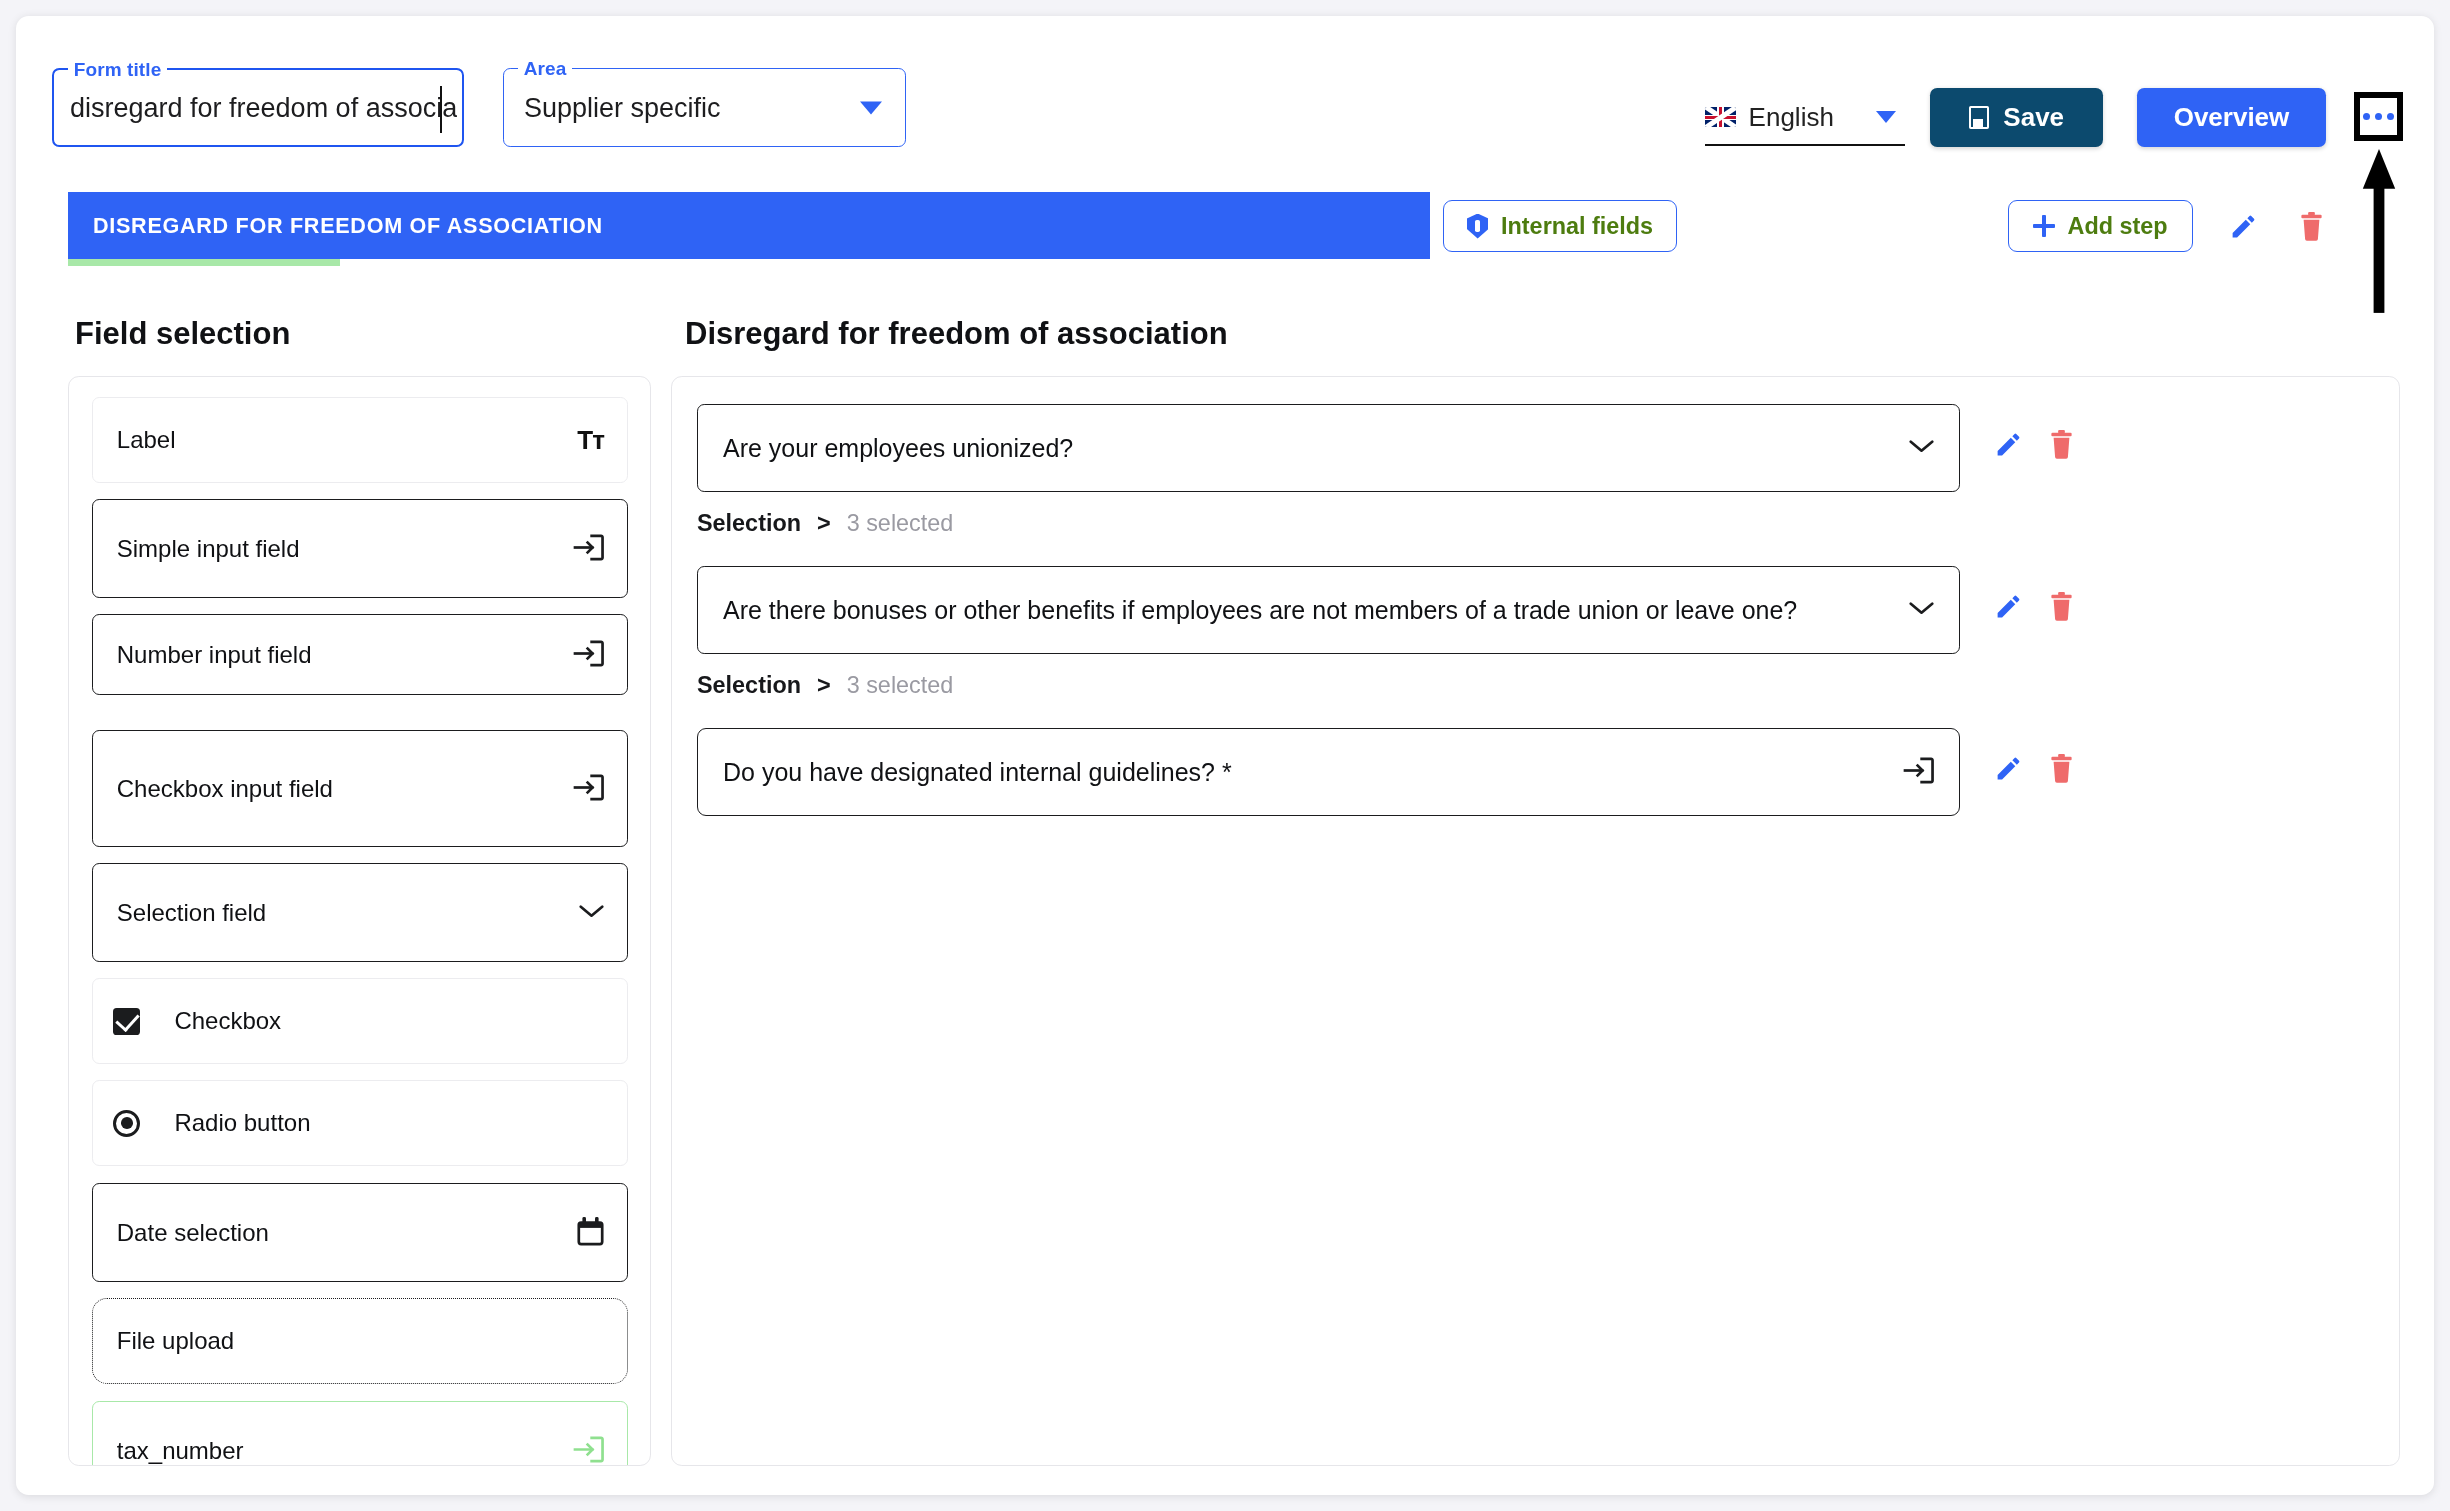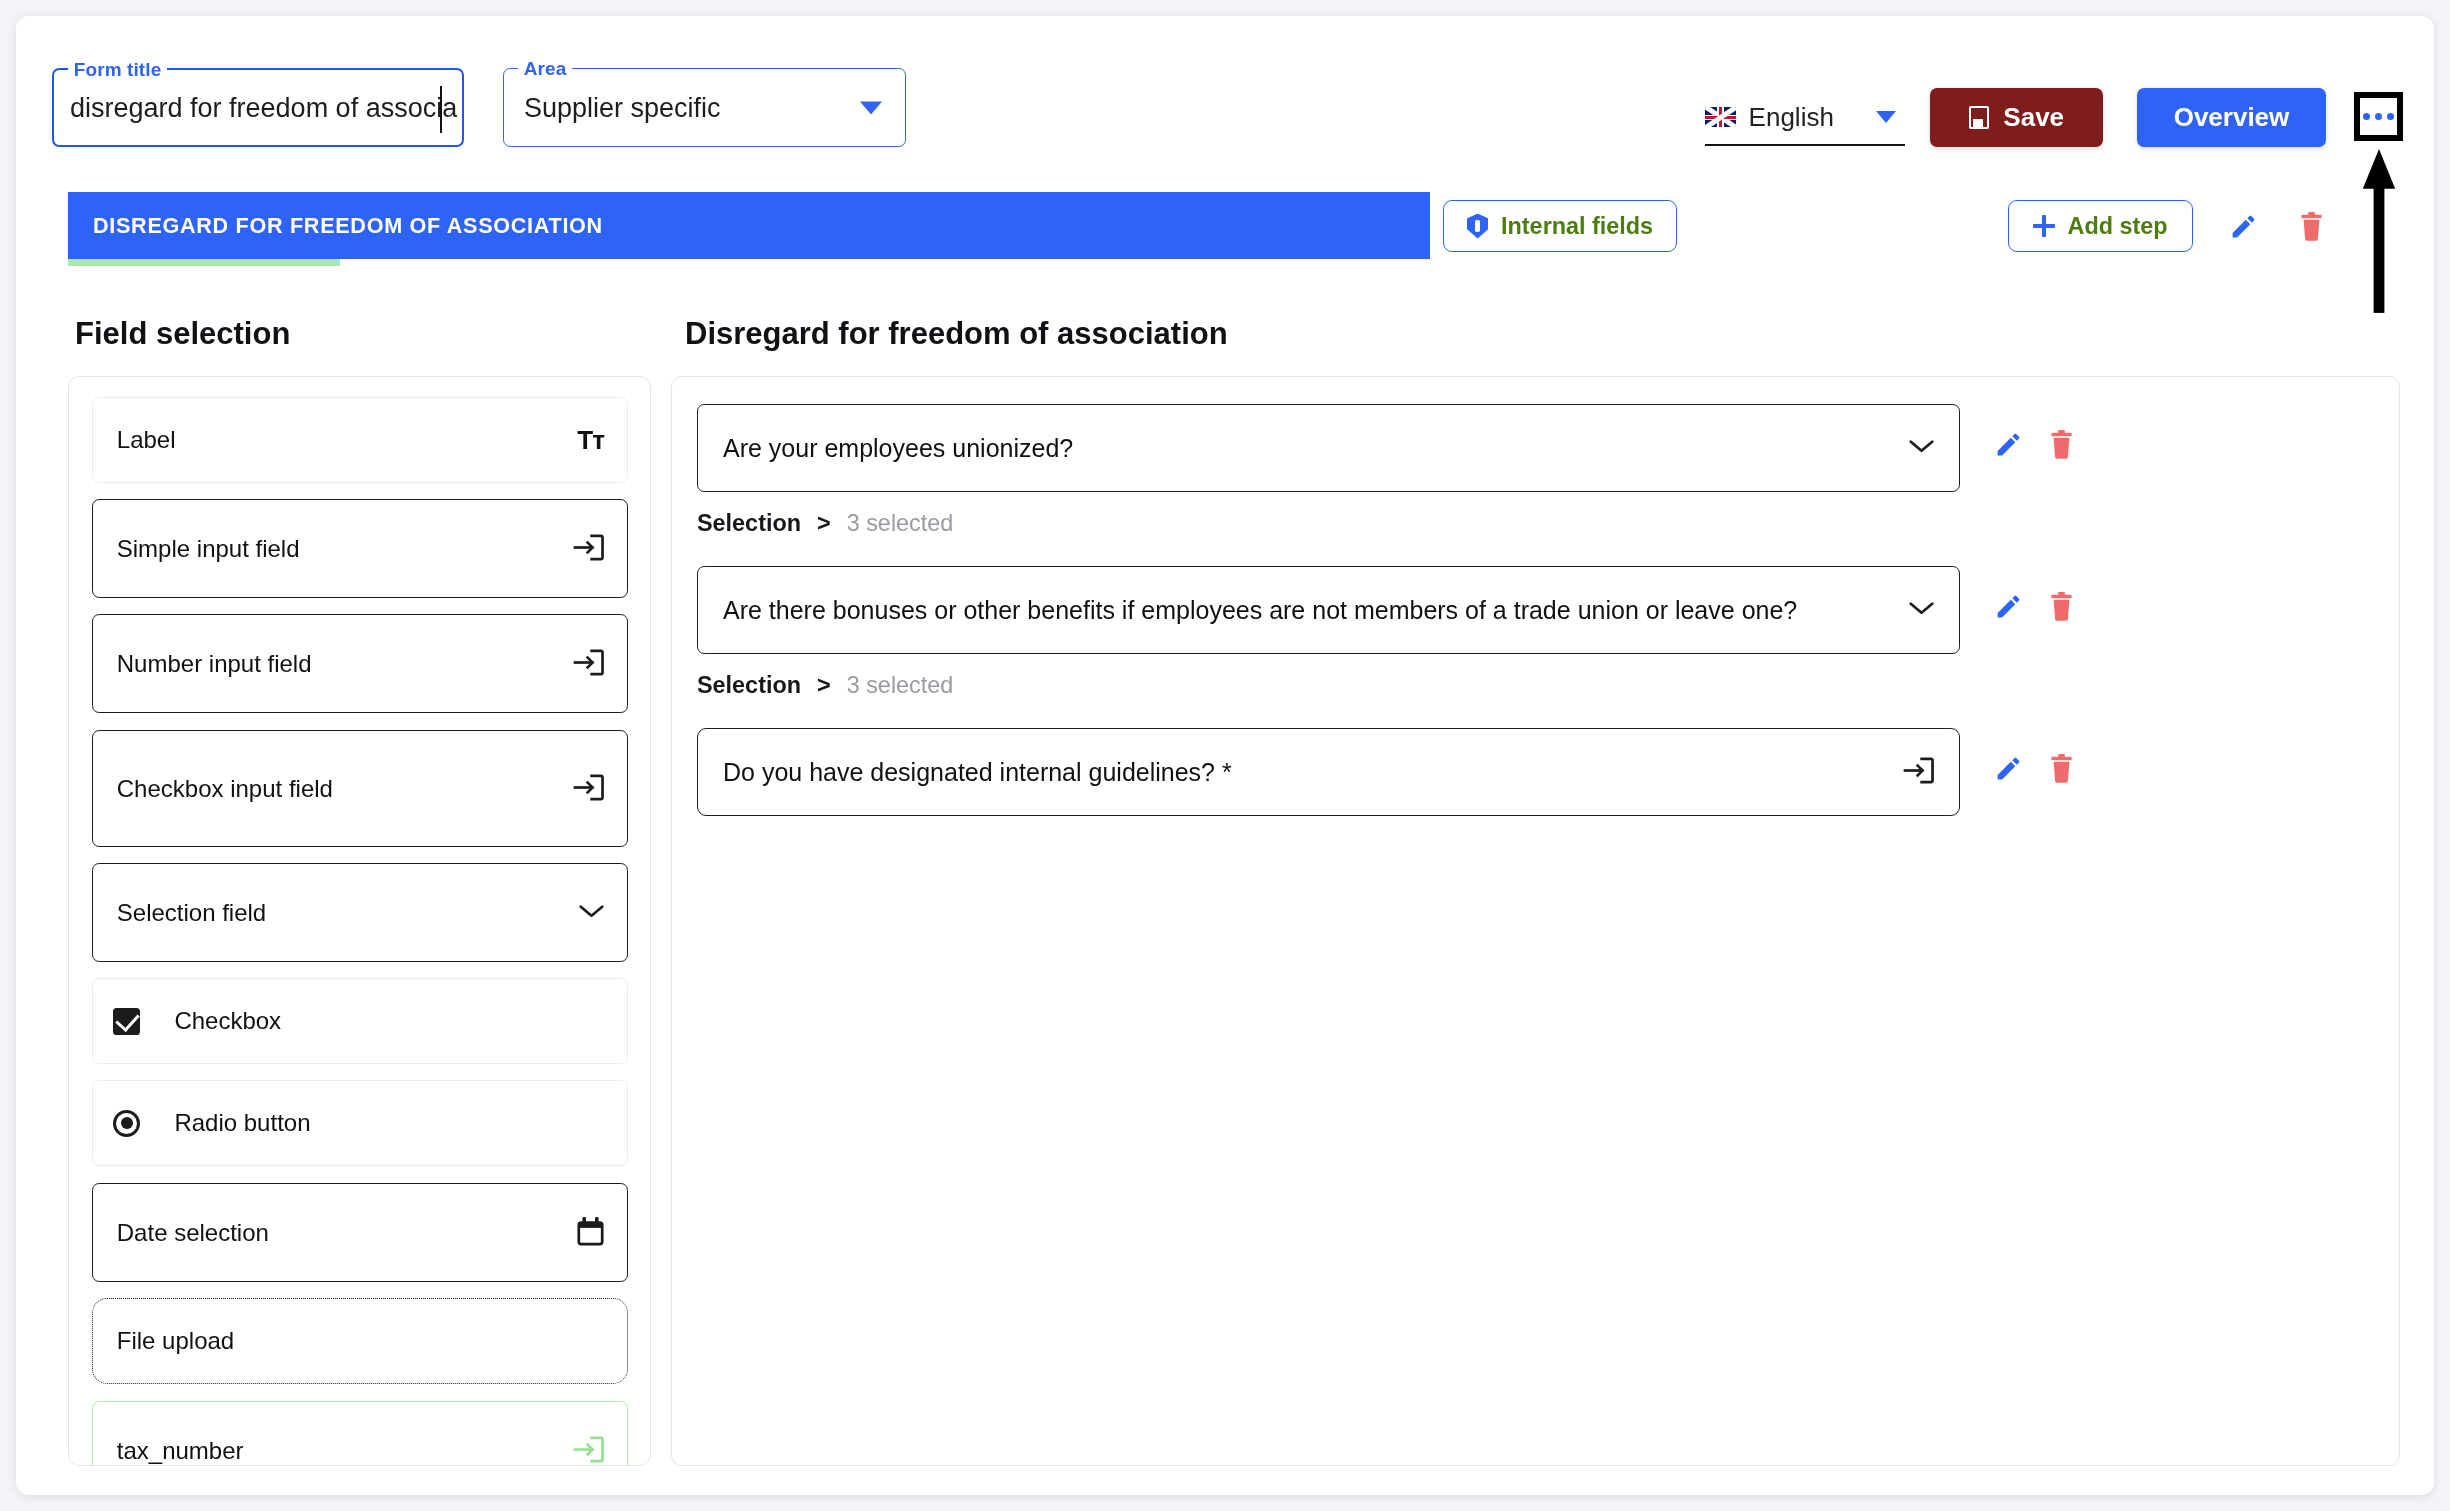--- a/index.html
+++ b/index.html
@@ -98,21 +98,21 @@
   .btn {
     position: absolute;
     border: none; border-radius: 7.2px;
     font-size: 26px; font-weight: 600;
     color: #fff;
     display: flex; align-items: center; justify-content: center; gap: 14.4px;
     cursor: pointer;
     box-shadow: 0 1.8px 4.5px rgba(0,0,0,.16);
     font-family: "Liberation Sans", sans-serif;
   }
-  #save-btn { left: 1914px; top: 72px; width: 173px; height: 59px; background: #7f1d1d; }
+  #save-btn { left: 1914px; top: 72px; width: 173px; height: 59px; background: #0c4a6e; }
   #overview-btn { left: 2121px; top: 72px; width: 189px; height: 59px; background: #2f63f5; }
   .save-ico { width: 20px; height: 23.4px; position: relative; }
   .save-ico::before {
     content:""; position:absolute; inset:0; border:2.7px solid #fff; border-radius:1.8px;
   }
   .save-ico::after {
     content:""; position:absolute; left:4.5px; bottom:2.7px; width:10px; height:8px; background:#fff;
   }
 
   #more-btn {
@@ -350,21 +350,21 @@
         <span class="fc-icon"><span class="tt-icon">Tᴛ</span></span>
       </div>
       <div class="fieldcard b-strong" style="top: 122px; height: 99px;">
         <span class="fc-label">Simple input field</span>
         <span class="fc-icon"><svg class="in-icon" viewBox="0 0 34 30">
             <path d="M19 2h12a1.6 1.6 0 0 1 1.6 1.6v22.8A1.6 1.6 0 0 1 31 28H19" fill="none" stroke="#1b1c1e" stroke-width="3"></path>
             <path d="M2 15h19" stroke="#1b1c1e" stroke-width="3" stroke-linecap="square"></path>
             <path d="M15 8.5 21.5 15 15 21.5" fill="none" stroke="#1b1c1e" stroke-width="3" stroke-linejoin="miter"></path>
           </svg></span>
       </div>
-      <div class="fieldcard b-strong" style="top: 237px; height: 99px;">
+      <div class="fieldcard b-strong" style="top: 237px; height: 81px;">
         <span class="fc-label">Number input field</span>
         <span class="fc-icon"><svg class="in-icon" viewBox="0 0 34 30">
             <path d="M19 2h12a1.6 1.6 0 0 1 1.6 1.6v22.8A1.6 1.6 0 0 1 31 28H19" fill="none" stroke="#1b1c1e" stroke-width="3"></path>
             <path d="M2 15h19" stroke="#1b1c1e" stroke-width="3" stroke-linecap="square"></path>
             <path d="M15 8.5 21.5 15 15 21.5" fill="none" stroke="#1b1c1e" stroke-width="3" stroke-linejoin="miter"></path>
           </svg></span>
       </div>
       <div class="fieldcard b-strong" style="top: 353px; height: 117px;">
         <span class="fc-label">Checkbox input field</span>
         <span class="fc-icon"><svg class="in-icon" viewBox="0 0 34 30">

